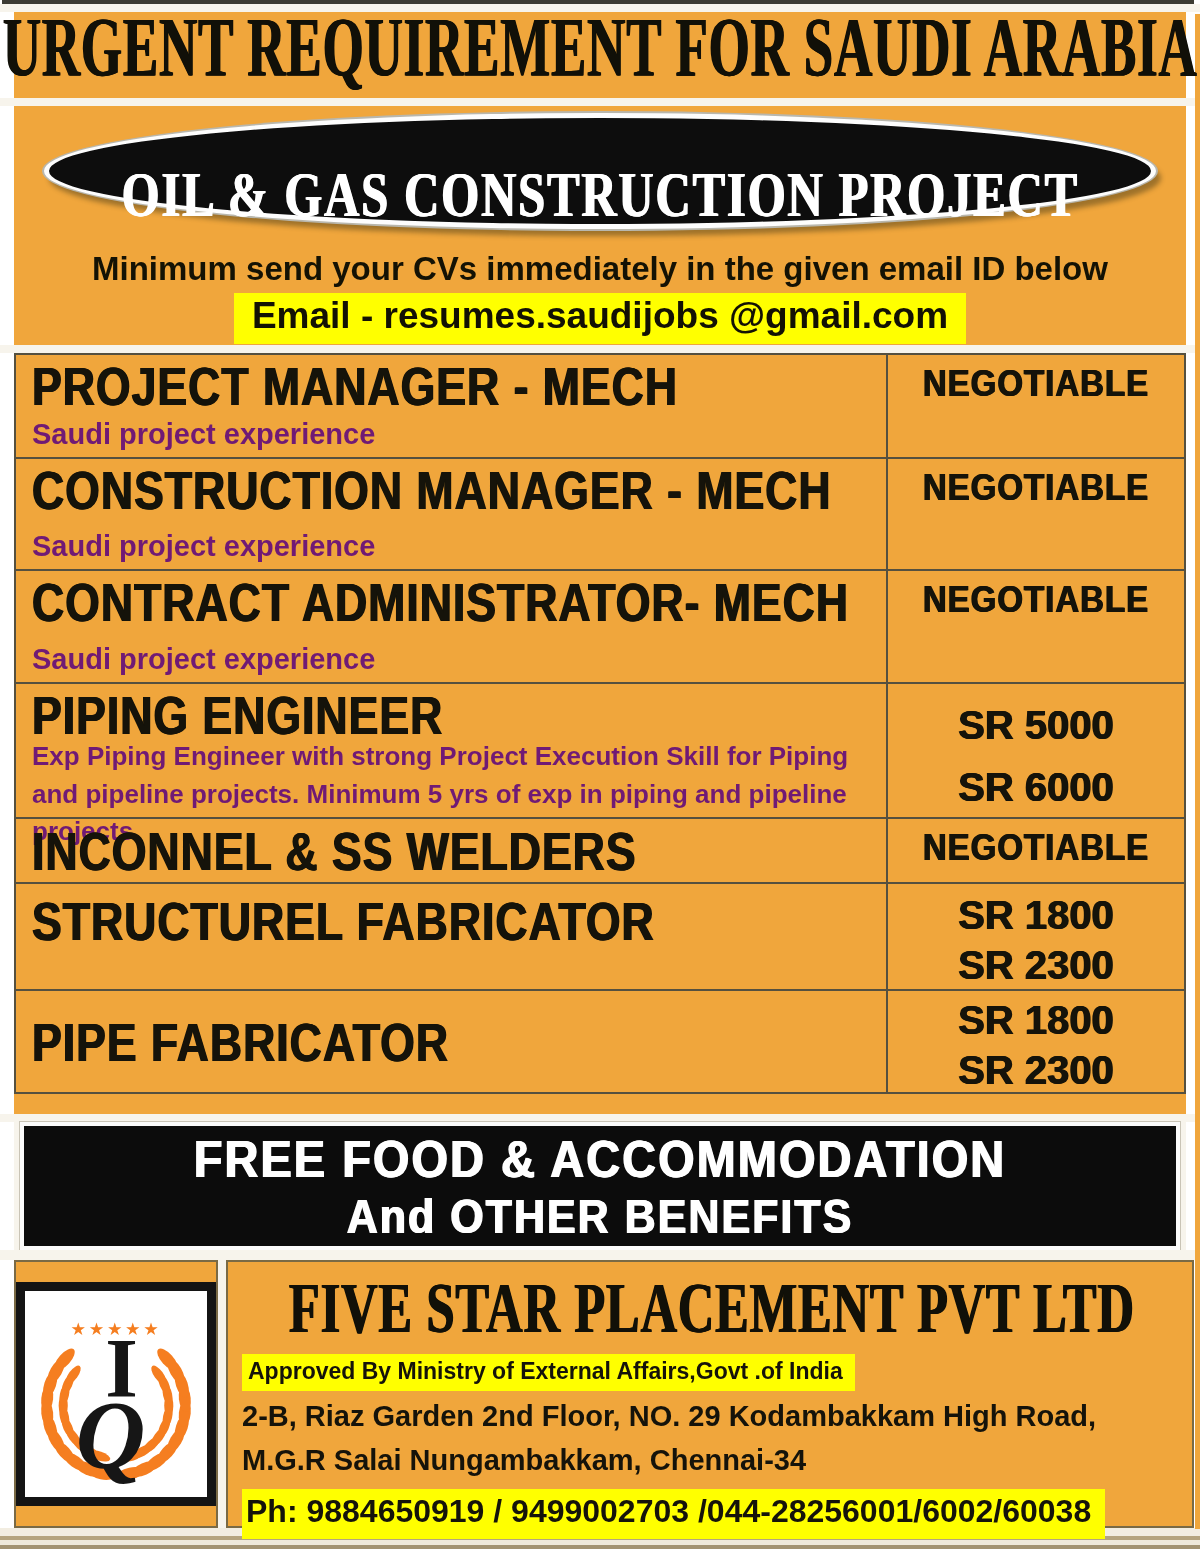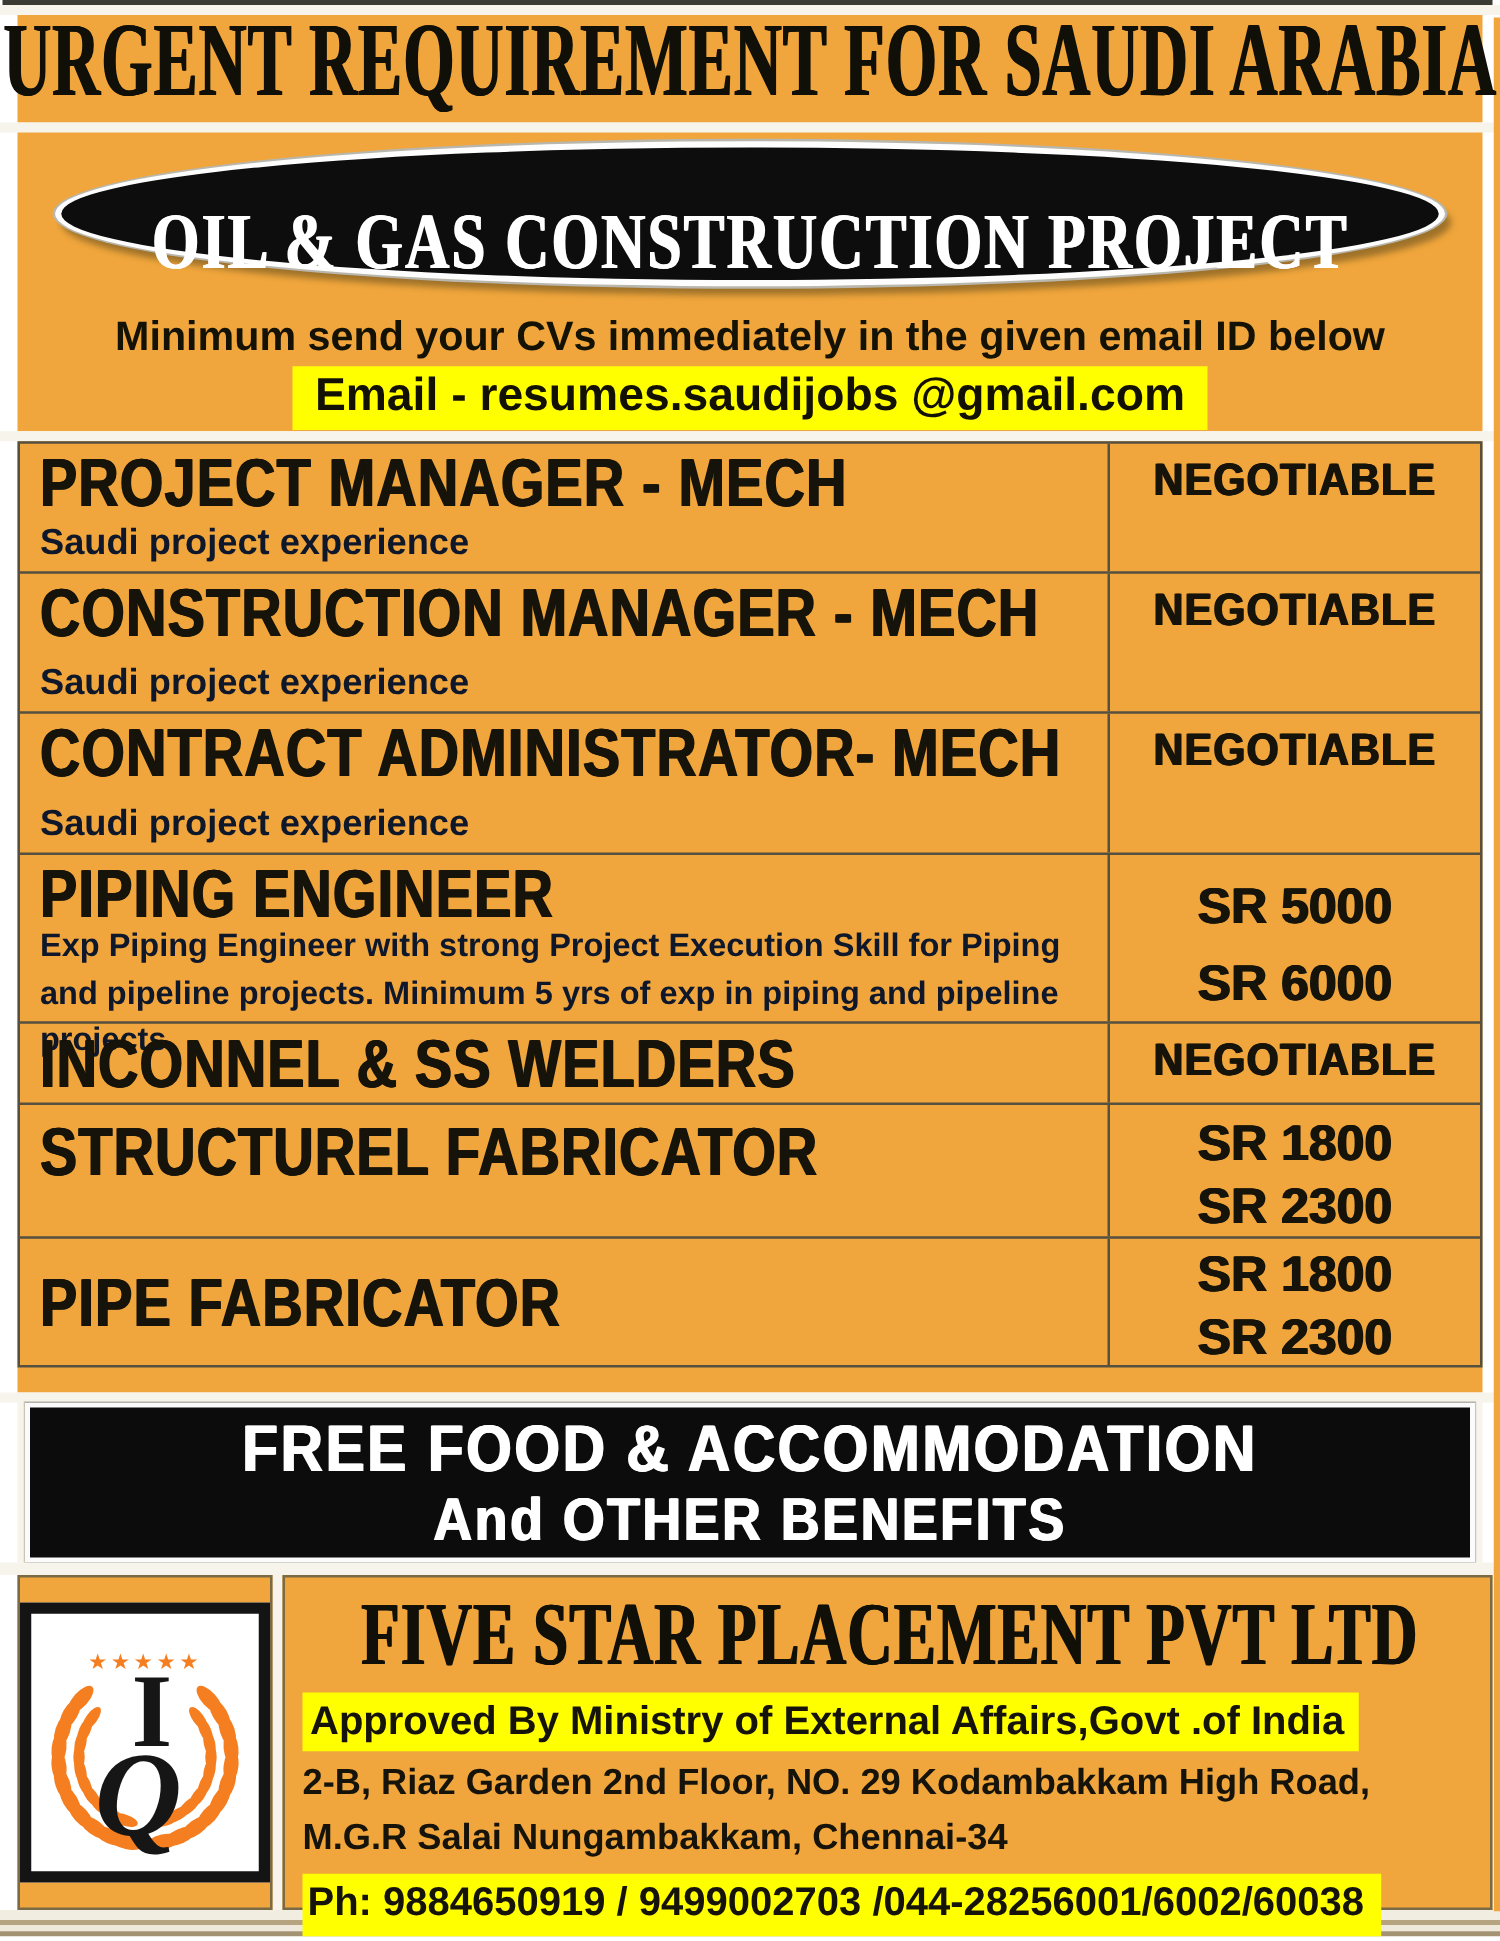--- a/index.html
+++ b/index.html
@@ -40,21 +40,21 @@
   
   .table-sec{padding-bottom:20px;}
   .jtable{border:2px solid #55503f;border-bottom-width:2px;}
   .row{display:flex;border-bottom:2px solid #55503f;}
   .row:last-child{border-bottom:none;}
   .cell-main{flex:1;padding:8px 1px 8px 16px;display:flex;flex-direction:column;justify-content:space-between;}
   .cell-sal{width:298px;border-left:2px solid #55503f;text-align:center;}
   .r1{height:104px;} .r2{height:112px;} .r3{height:113px;} .r4{height:135px;} .r5{height:65px;} .r6{height:107px;} .r7{height:101px;}
   .jtitle{line-height:1;}
   .cond{display:inline-block;font-size:46px;font-weight:bold;letter-spacing:1px;color:#15130a;transform:scale(0.97,1.18);transform-origin:left center;white-space:nowrap;}
-  .jnote{font-size:29px;font-weight:bold;color:#0f172a;line-height:1.05;}
+  .jnote{font-size:29px;font-weight:bold;color:#701a75;line-height:1.05;}
   .jnote.small{font-size:26px;max-width:860px;line-height:1.45;}
   .r5 .cell-main,.r7 .cell-main{justify-content:center;}
   .neg{display:inline-block;margin-top:10px;font-size:33px;font-weight:bold;letter-spacing:1px;color:#15130a;transform:scaleY(1.1);}
   .sr div{font-size:40px;font-weight:bold;color:#15130a;}
   .r4 .sr{padding-top:10px;} .r4 .sr div{line-height:62px;}
   .r6 .sr{padding-top:6px;} .r6 .sr div{line-height:50px;}
   .r7 .sr{padding-top:4px;} .r7 .sr div{line-height:50px;}
 
   
   .banner-wrap{margin:0 14px;background:#f7f4ec;padding:0 6px;}
@@ -69,21 +69,21 @@
   
   .footer{display:flex;gap:8px;margin:0 14px;height:268px;background:#f7f4ec;}
   .fcell{background:#f0a63c;border:2px solid #7a6a45;}
   .fcell-left{width:252px;display:flex;align-items:center;justify-content:center;}
   .fcell-right{flex:1;padding:8px 10px 0 14px;}
   .logo-box{width:200px;height:224px;background:#ffffff;border:9px solid #141414;}
   .logo-box svg{display:block;width:100%;height:100%;}
   .company{text-align:center;line-height:1;margin-top:10px;}
   .company-text{display:inline-block;font-size:56px;letter-spacing:1px;transform:scale(0.9,1.28);white-space:nowrap;}
   .approval{margin-top:18px;}
-  .approval-hl{display:inline-block;background:#ffff00;font-size:32px;font-weight:bold;color:#15130a;padding:4px 12px 6px 6px;}
+  .approval-hl{display:inline-block;background:#ffff00;font-size:23px;font-weight:bold;color:#15130a;padding:4px 12px 6px 6px;}
   .addr{margin-top:9px;font-size:29px;font-weight:bold;color:#15130a;}
   .addr2{margin-top:11px;}
   .phone{margin-top:12px;}
   .phone-hl{display:inline-block;background:#ffff00;font-size:32px;font-weight:bold;color:#15130a;padding:4px 14px 9px 4px;}
 
   
   .stripe-cream{height:8px;background:#f2ede1;}
   .stripe-tan{height:4px;background:#b5a47f;}
   .stripe-cream2{height:5px;background:#efe9db;}
   .stripe-tan2{height:4px;background:#a39372;}

